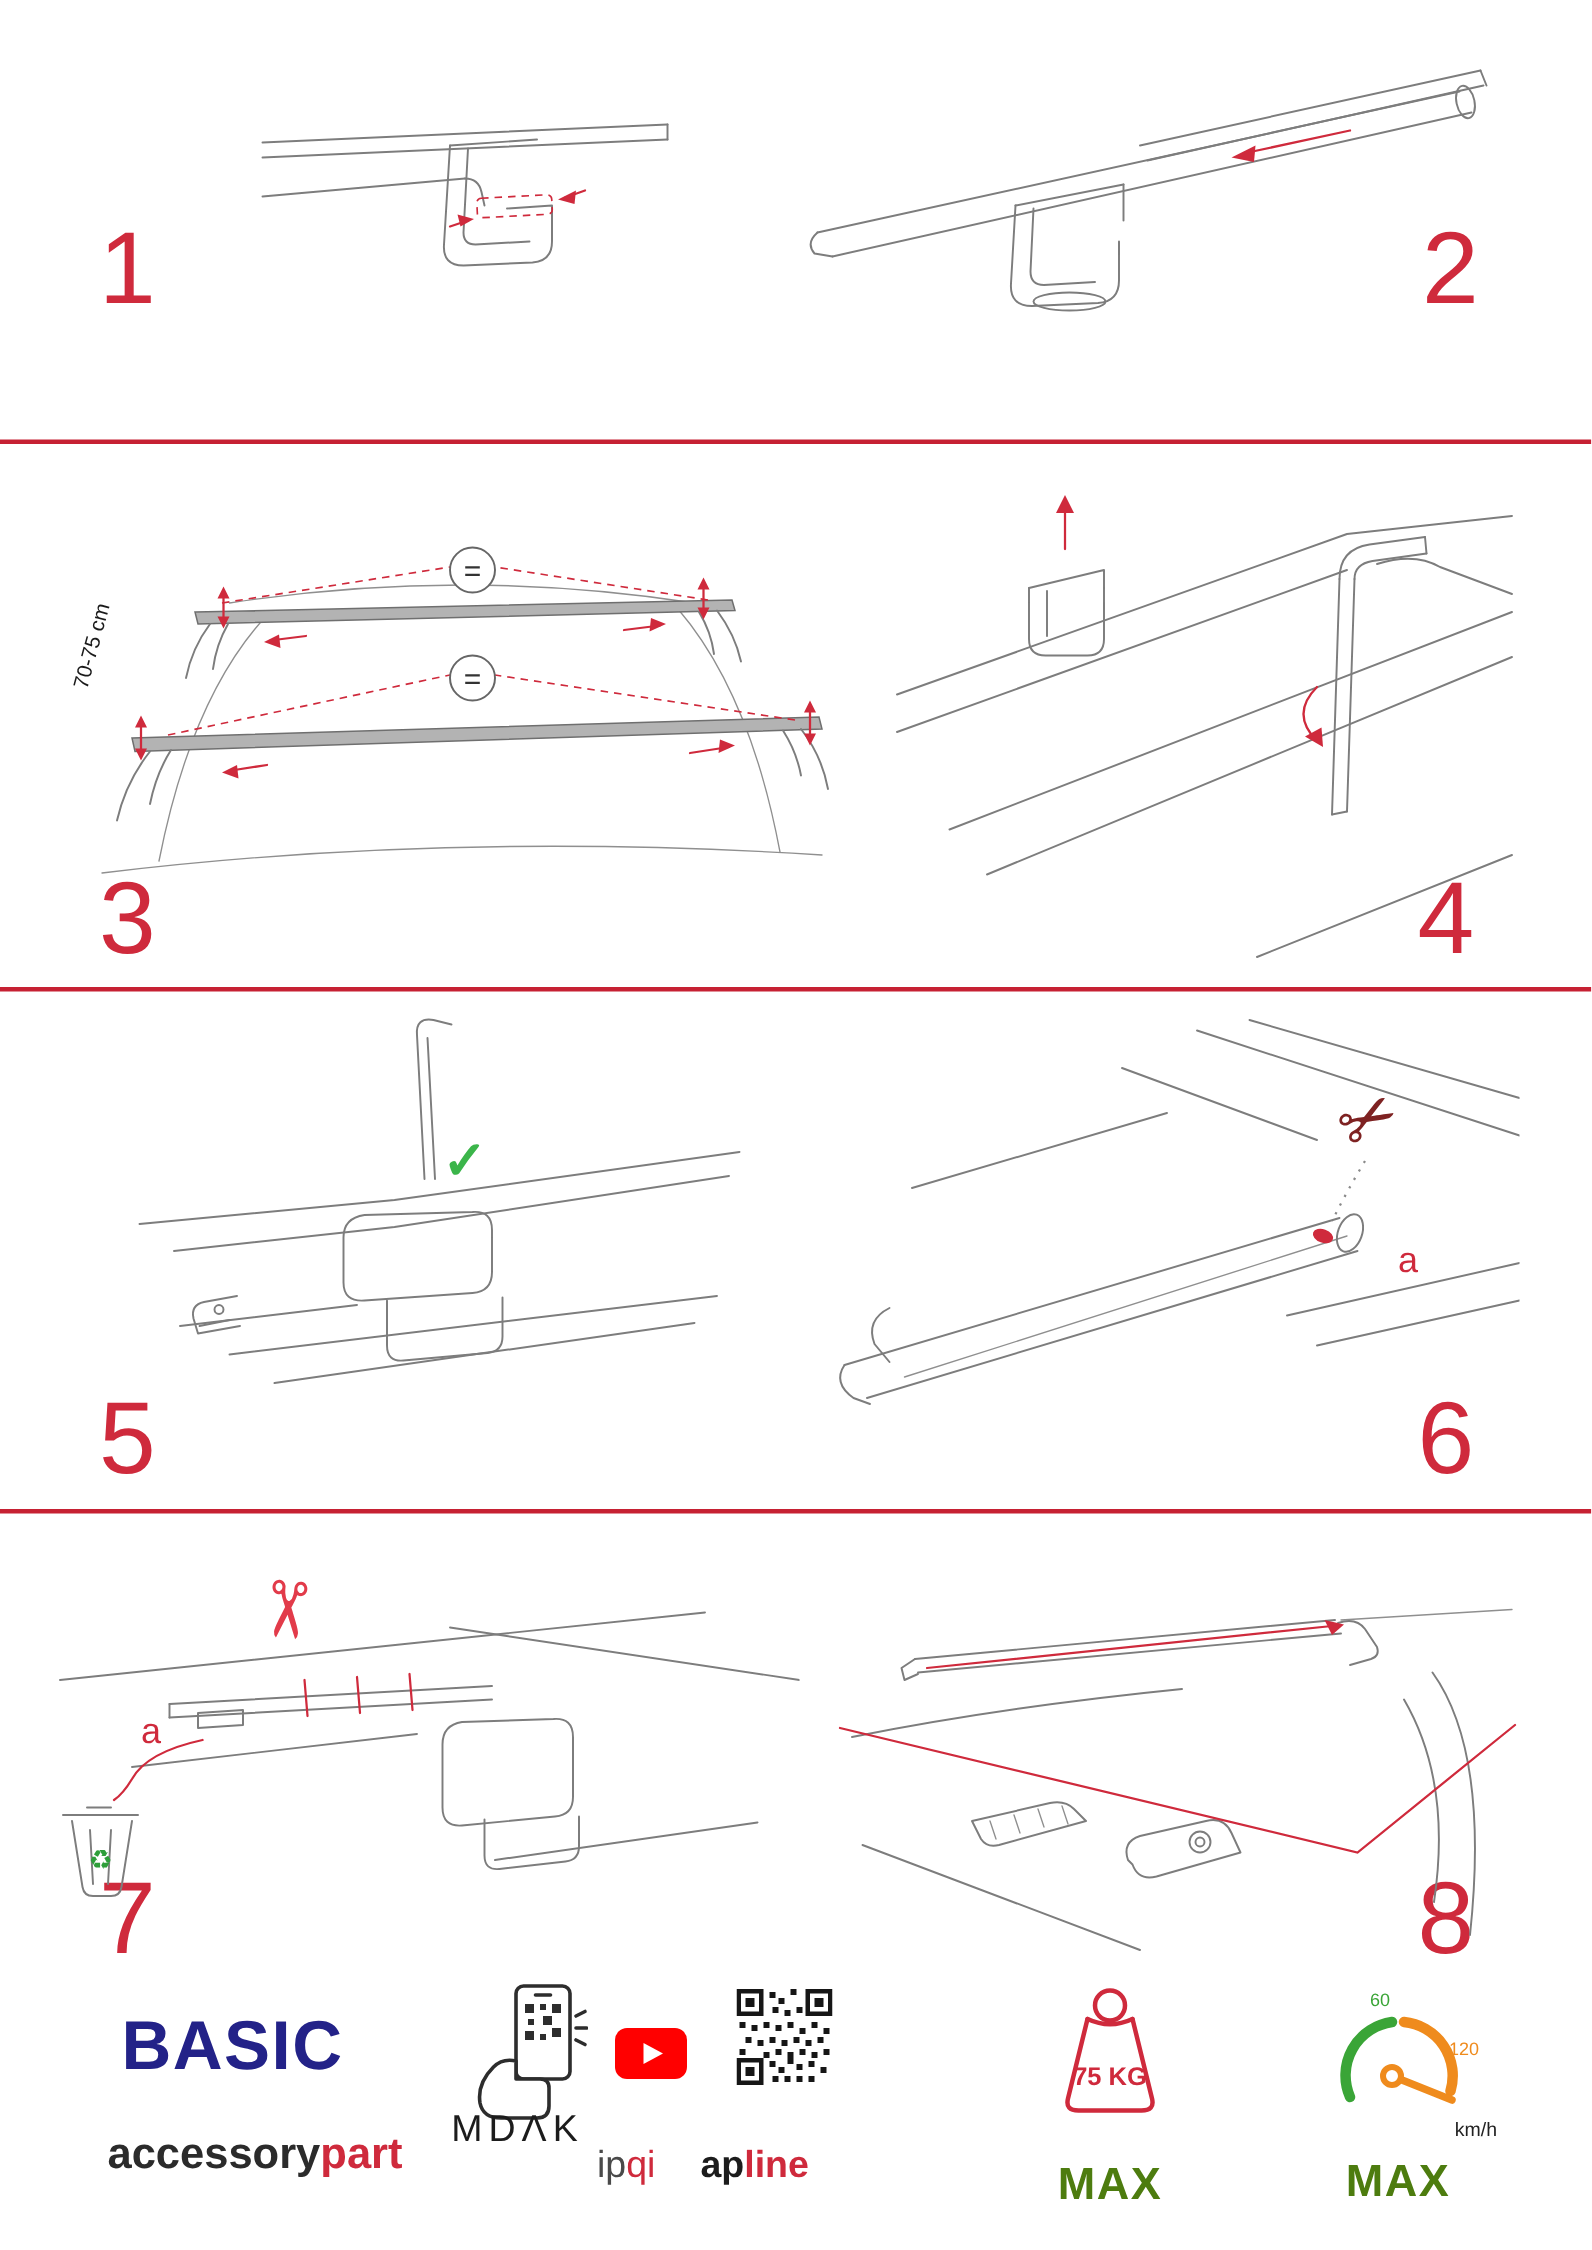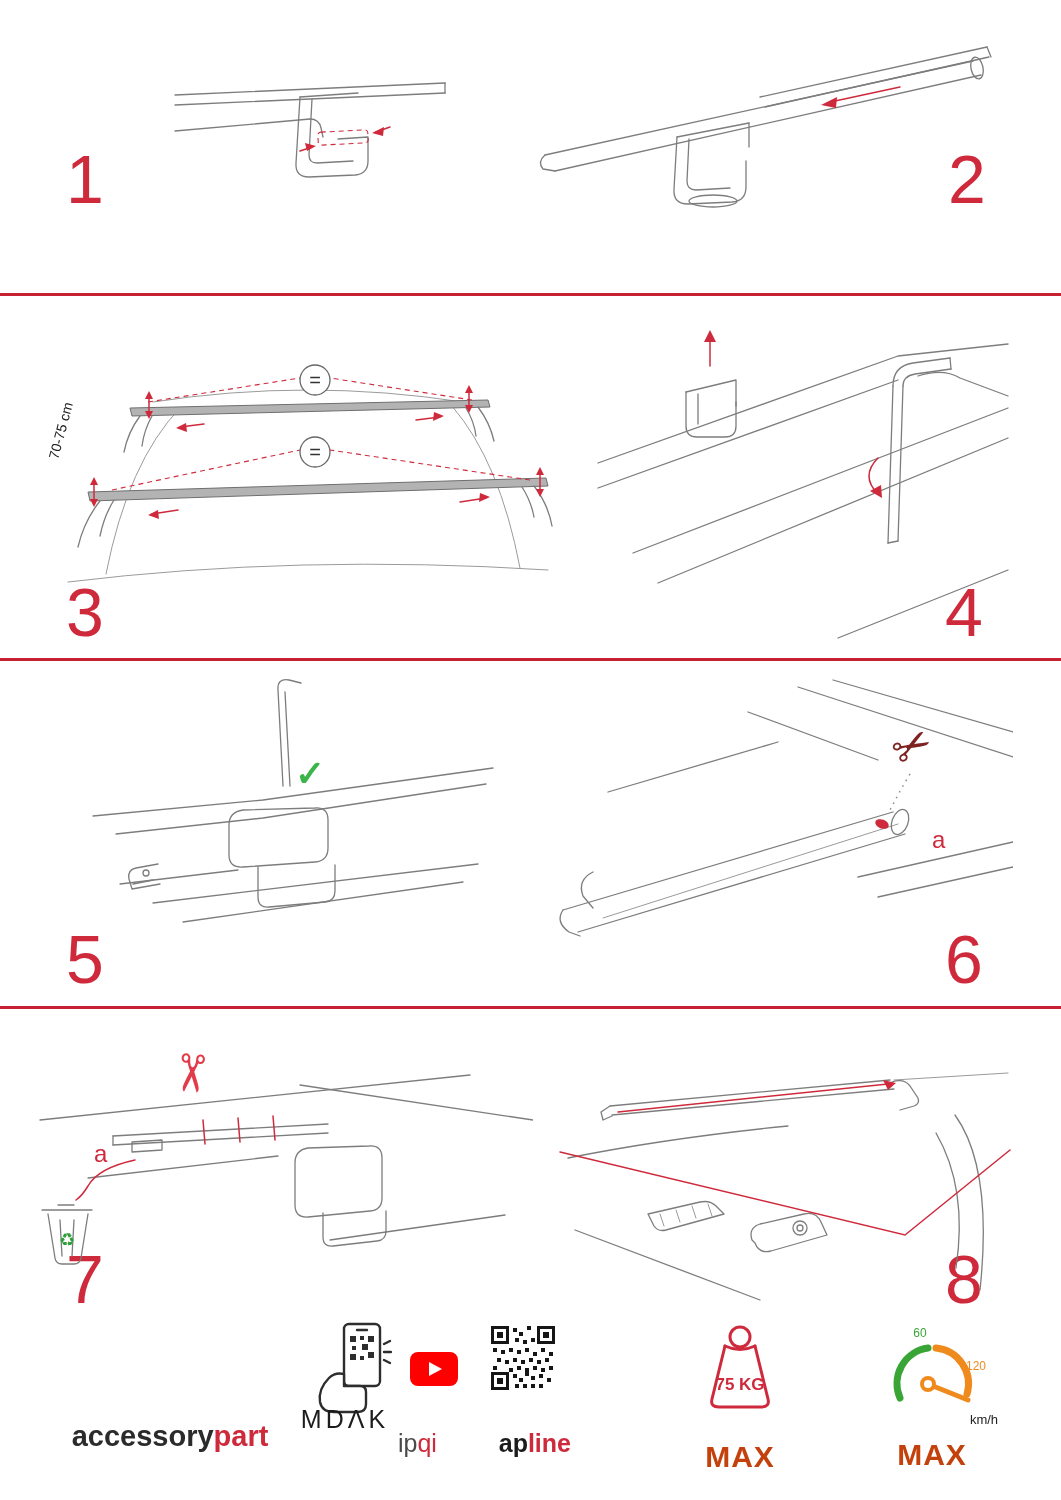--- a/index.html
+++ b/index.html
@@ -16,22 +16,22 @@
   .red-dash{stroke:#cf2a3c;fill:none;stroke-width:1.1;stroke-dasharray:5 4;}
   .red-fill{fill:#cf2a3c;stroke:none;}
   .brand{position:absolute;left:80px;top:1336px;width:150px;text-align:center;
          font-size:46px;font-weight:700;letter-spacing:1px;color:#232288;}
   .brand-sub{position:absolute;left:66px;top:1420px;width:208px;text-align:center;
              font-size:29px;font-weight:700;color:#2b2b2b;}
   .red-txt{color:#cf2a3c;}
   .partner{position:absolute;font-size:25px;color:#1c1c1c;}
   .mdak{left:290px;top:1405px;width:110px;text-align:center;letter-spacing:4px;font-weight:500;}
   .ipqi{left:398px;top:1429px;width:72px;text-align:left;font-weight:500;color:#4a4a4a;}
-  .apline{left:491px;top:1429px;width:80px;text-align:right;font-weight:600;}
-  .max-label{position:absolute;font-size:30px;font-weight:700;color:#c2410c;
+  .apline{left:467px;top:1429px;width:80px;text-align:left;font-weight:600;}
+  .max-label{position:absolute;font-size:30px;font-weight:700;color:#4d7c0f;
              letter-spacing:1px;text-align:center;}
   .kmh{position:absolute;font-size:13px;color:#222;text-align:center;}
 </style>
 </head>
 <body>
 
 <div class="page">
 
   <div class="step-number" style="left:66px;top:145px;">1</div>
   <div class="step-number" style="left:948px;top:145px;">2</div>
@@ -272,20 +272,21 @@
       <circle cx="252" cy="210" r="7"></circle>
         <circle cx="252" cy="210" r="3"></circle>
     </g>
     <g>
       <path class="red-line" d="M70,94 L340,66" stroke-width="1.3"></path>
       <path class="red-fill" d="M348,65 l-13,-3 5,10 z"></path>
       <path class="red-line" d="M12,134 L357,217 L462,132" stroke-width="1.8"></path>
     </g>
   </svg>
 
+  <div class="brand">BASIC</div>
   <div class="brand-sub"><span>accessory</span><span class="red-txt">part</span></div>
 
   <svg class="abs" style="left:314px;top:1322px;" width="78" height="92" viewBox="0 0 78 92">
     <g stroke="#2d2d2d" stroke-width="2.4" fill="#fff" stroke-linejoin="round" stroke-linecap="round">
       <rect x="30" y="2" width="36" height="62" rx="5"></rect>
       <path d="M43,8 L53,8"></path>
       <path d="M70,22 l6,-3" fill="none"></path>
         <path d="M70,30 l7,0" fill="none"></path>
         <path d="M70,38 l6,3" fill="none"></path>
       <path d="M30,64 L30,52 Q21,50 15,56 Q4,67 6,80 Q8,90 20,90 L44,90 Q52,90 52,82 L52,70 Q52,64 46,64 Z"></path>

